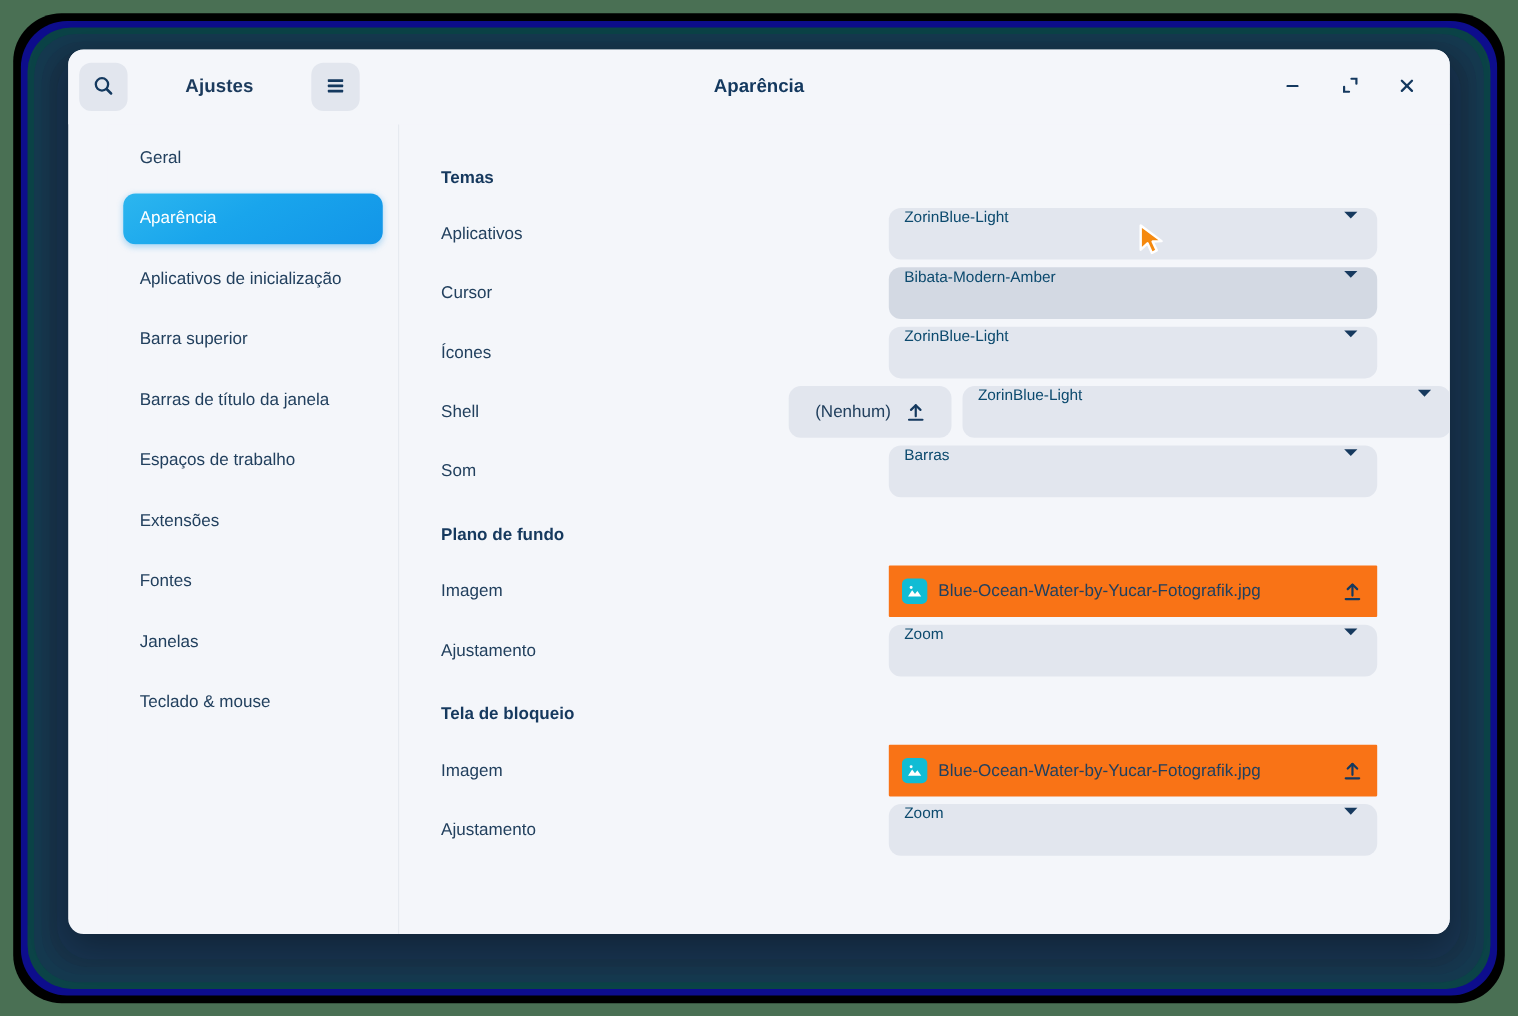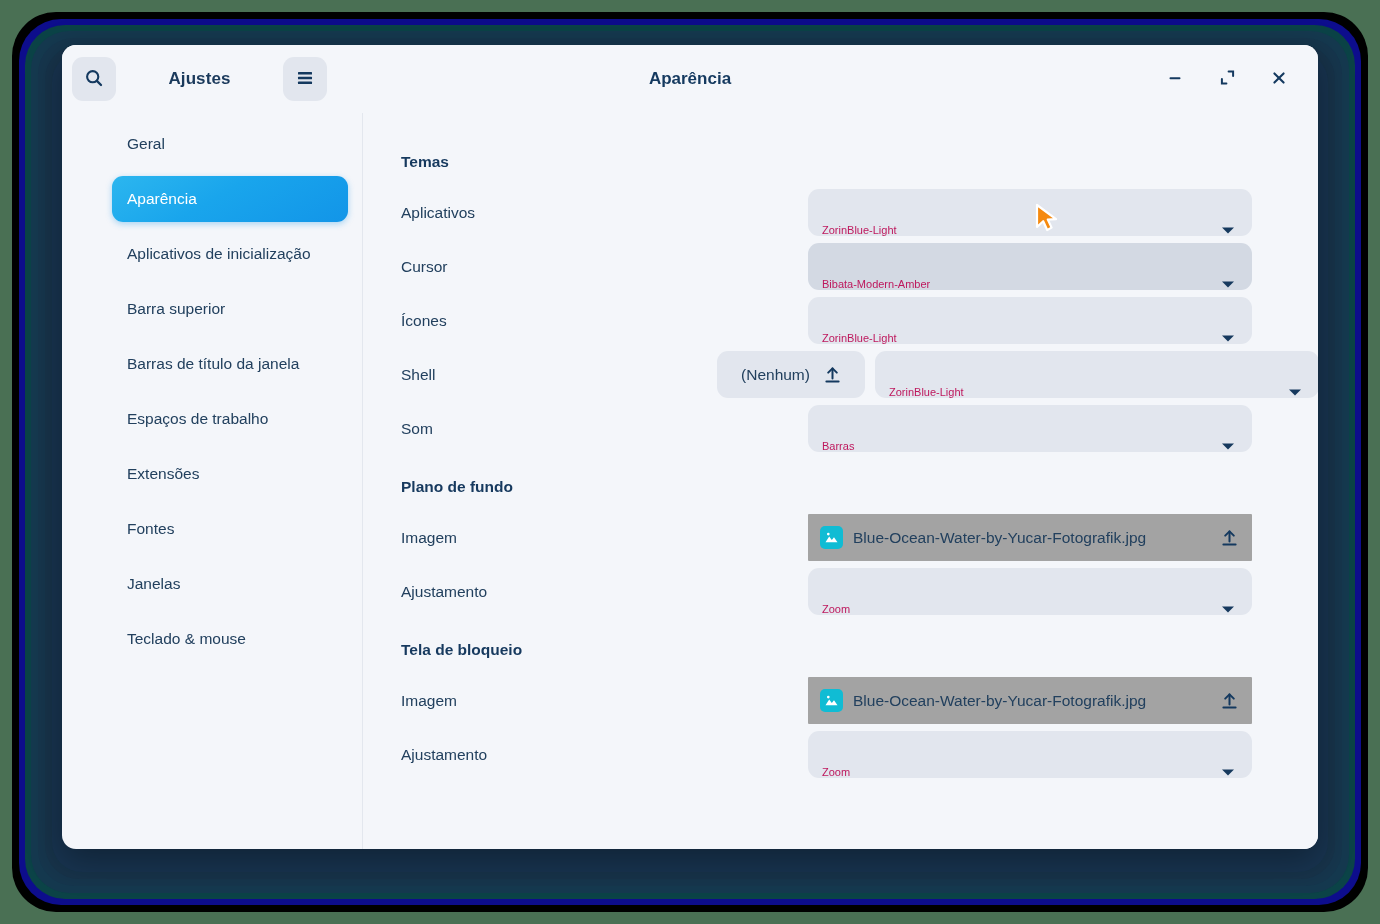--- a/index.html
+++ b/index.html
@@ -181,36 +181,36 @@
     font-family: inherit;
   }
 
   .combo {
     width: 444px;
     flex: 0 0 444px;
     height: 47px;
     background: #e2e6ee;
     border-radius: 11px;
     display: flex;
-    align-items: flex-end;
+    align-items: flex-start;
     padding: 0 16px 0 14px;
-    font-size: 11px;
-    color: #be185d;
+    font-size: 14px;
+    color: #0c4a6e;
     cursor: pointer;
     position: relative;
   }
   .combo.hovered { background: #d3d9e3; }
   .combo .val { flex: 1; white-space: nowrap; overflow: hidden; text-overflow: ellipsis; }
   .combo .arrow { margin-left: 8px; flex: 0 0 auto; display: flex; }
 
   .filebtn {
     width: 444px;
     flex: 0 0 444px;
     height: 47px;
-    background: #a3a3a3;
+    background: #f97316;
     border-radius: 1px;
     display: flex;
     align-items: center;
     padding: 0 14px 0 12px;
     gap: 10px;
     font-size: 15.5px;
     color: #22405e;
     cursor: pointer;
   }
   .thumb {

